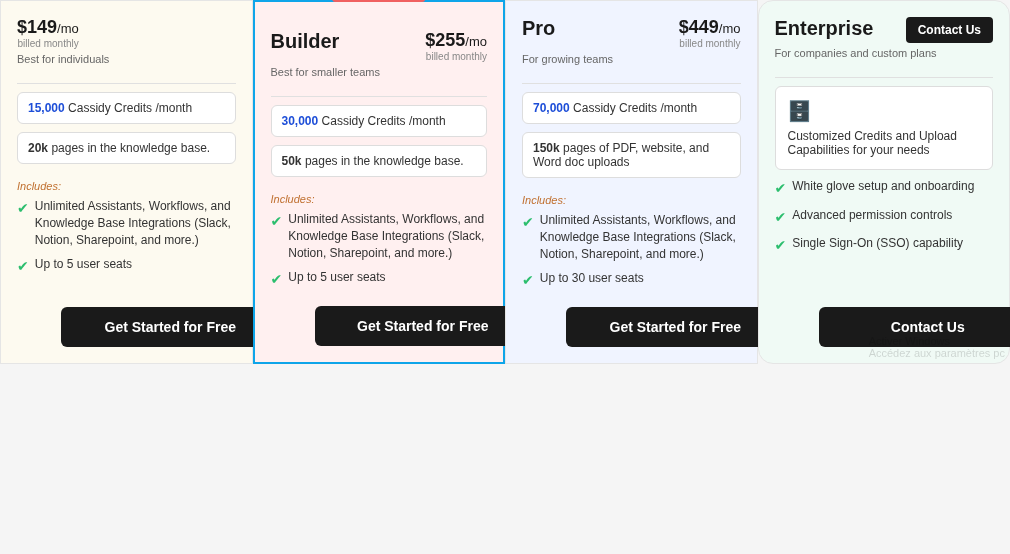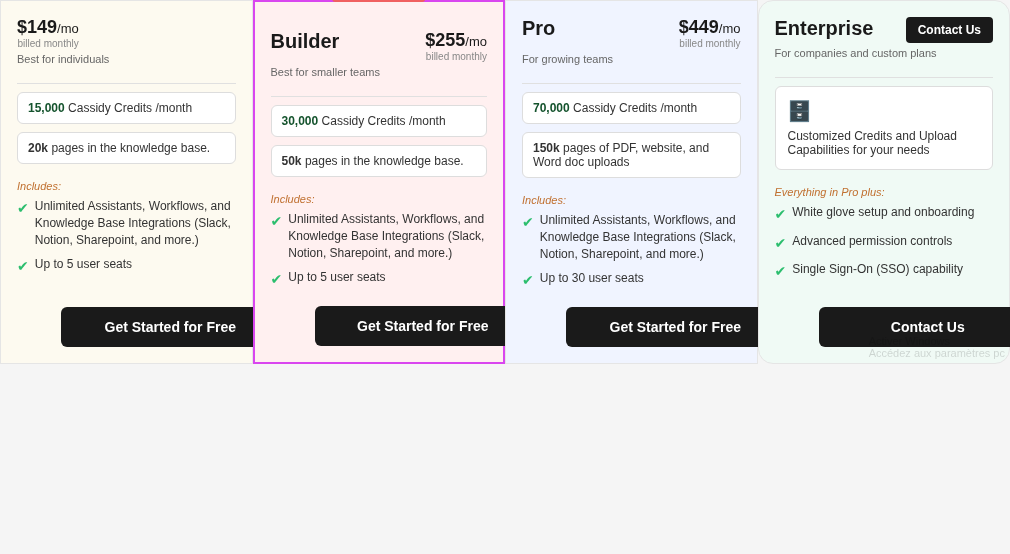--- a/index.html
+++ b/index.html
@@ -19,21 +19,21 @@
     }
     .plan-card {
       background: #fff;
       border: 1px solid #e5e5e5;
       padding: 16px;
       display: flex;
       flex-direction: column;
       position: relative;
     }
     .plan-card.essentials { background: #fdfaf0; }
-    .plan-card.builder { background: #fff0f0; border: 2px solid #d946ef; }
+    .plan-card.builder { background: #fff0f0; border: 2px solid #0ea5e9; }
     .plan-card.pro { background: #f0f4ff; }
     .plan-card.enterprise { background: #f0faf5; border-radius: 15px; }
 
     .most-popular-badge {
       position: absolute;
       top: -18px;
       left: 50%;
       transform: translateX(-50%);
       background: #f06060;
       color: white;
@@ -88,21 +88,21 @@
       padding: 8px 10px;
       margin-bottom: 8px;
       font-size: 12px;
       color: #333;
       background: #fff;
     }
     .feature-box strong {
       font-weight: 700;
     }
     .feature-box .highlight {
-      color: #14532d;
+      color: #1d4ed8;
       font-weight: 700;
     }
     .includes-label {
       font-size: 11px;
       color: #c07030;
       margin: 8px 0 6px 0;
       font-style: italic;
     }
     .feature-list {
       list-style: none;
@@ -286,21 +286,20 @@
     <div class="plan-header">
       <span class="plan-name">Enterprise</span>
       <button class="contact-us-btn-header">Contact Us</button>
     </div>
     <div class="plan-subtitle">For companies and custom plans</div>
     <hr class="plan-divider">
     <div class="enterprise-custom-box">
       <span class="db-icon">🗄️</span>
       <span style="font-size:12px; color:#333;">Customized Credits and Upload Capabilities for your needs</span>
     </div>
-    <div class="everything-label">Everything in Pro plus:</div>
     <ul class="feature-list">
       <li>
         <span class="check-icon">✔</span>
         <span>White glove setup and onboarding</span>
       </li>
       <li>
         <span class="check-icon">✔</span>
         <span>Advanced permission controls</span>
       </li>
       <li>

